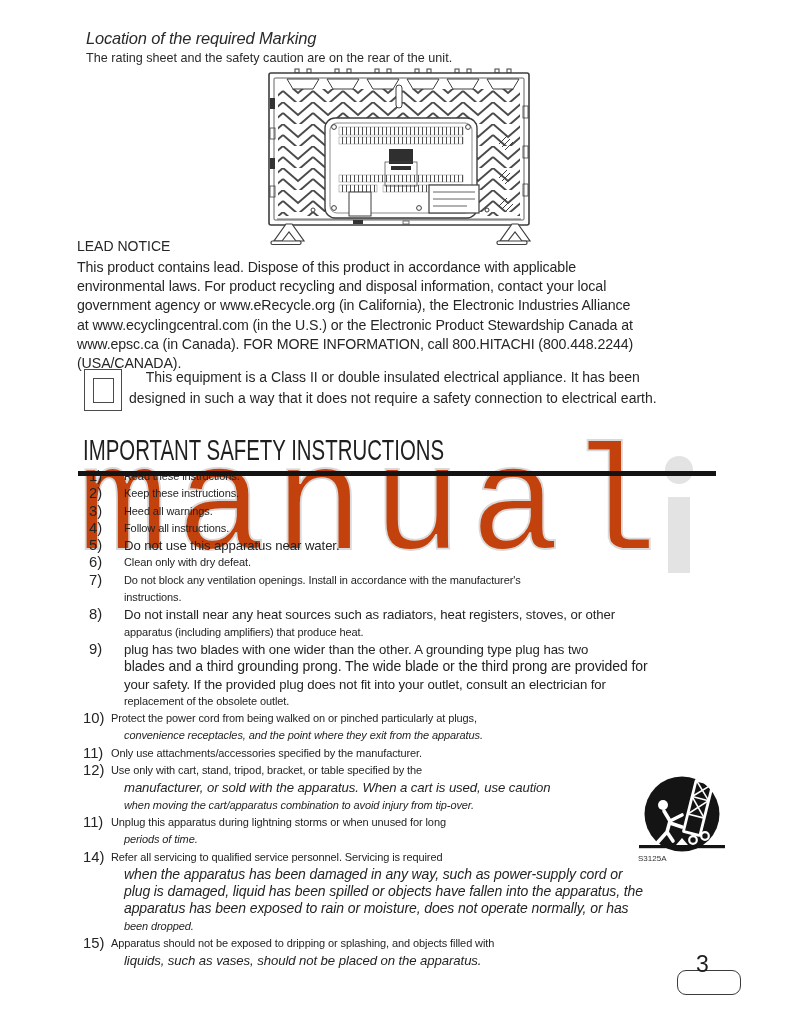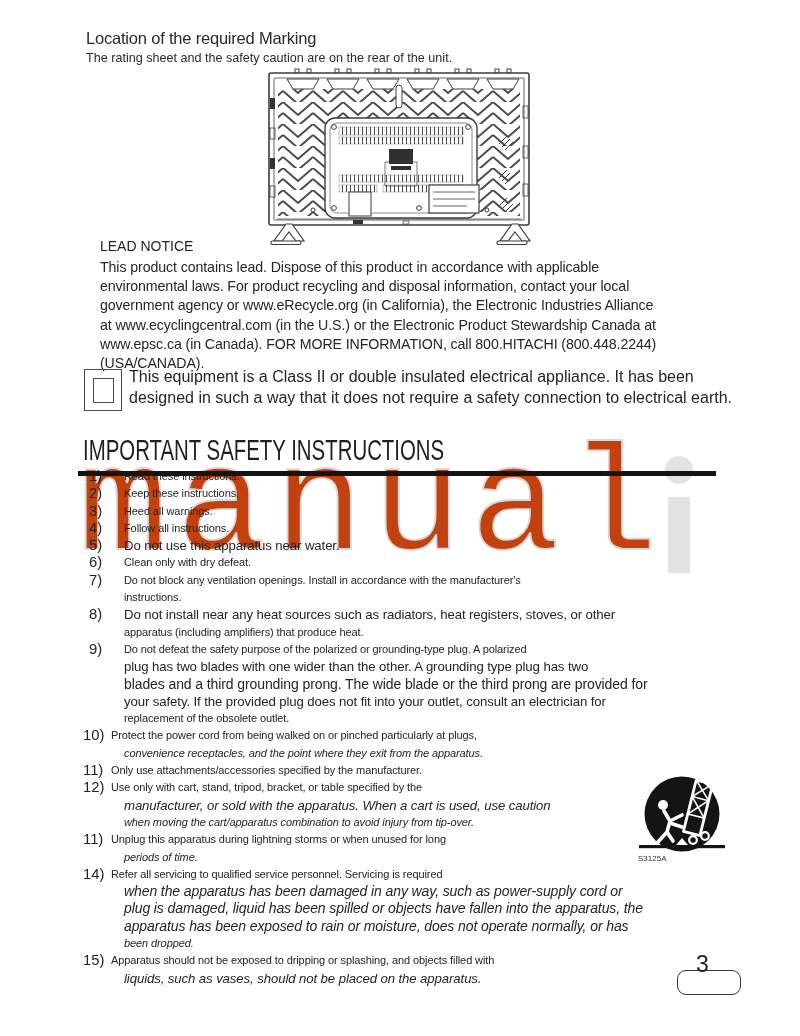--- a/index.html
+++ b/index.html
@@ -9,37 +9,37 @@
   
   .wm-text{position:absolute;left:78px;top:434px;z-index:0;
            font-family:Liberation Mono, monospace;font-size:150px;line-height:1;
            letter-spacing:8px;color:#c2410c;-webkit-text-stroke:1.8px #d9d9d9;
            user-select:none;}
   .wm-ibar{position:absolute;left:668px;top:497px;width:22px;height:76px;background:#e3e3e3;z-index:0;}
   .wm-idot{position:absolute;left:665px;top:456px;width:28px;height:28px;border-radius:50%;background:#e3e3e3;z-index:0;}
 
   
   .marking{position:absolute;left:86px;top:29px;z-index:1;}
-  .marking-title{font-size:16.5px;letter-spacing:-0.2px;color:#2a2a2a;}
+  .marking-title{font-size:16.5px;letter-spacing:-0.2px;color:#2a2a2a;font-style:italic;}
   .marking-sub{font-size:12.6px;margin-top:3px;color:#2a2a2a;}
 
   
   .tv{position:absolute;left:252px;top:58px;z-index:1;}
 
   
-  .lead{position:absolute;left:100px;top:238px;z-index:1;color:#262626;}
+  .lead{position:absolute;left:77px;top:238px;z-index:1;color:#262626;}
   .lead-title{font-size:14px;margin-bottom:4px;}
   .lead .tline{font-size:14.2px;line-height:19.2px;white-space:nowrap;letter-spacing:-0.1px;}
 
   
   .class2{position:absolute;left:84px;top:369px;display:flex;z-index:1;color:#262626;}
   .c2-outer{width:38px;height:42px;border:1.4px solid #4a4a4a;display:flex;align-items:center;justify-content:center;box-sizing:border-box;}
   .c2-inner{width:21px;height:25px;border:1.4px solid #4a4a4a;box-sizing:border-box;}
   .class2-text{margin-left:7px;margin-top:-2px;}
-  .class2-text .tline{font-size:16px;line-height:20.5px;white-space:nowrap;}
+  .class2-text .tline{font-size:14px;line-height:20.5px;white-space:nowrap;text-align:center;}
 
   
   .safety-title{position:absolute;left:83px;top:433px;font-size:30px;color:#1f1f1f;
                 white-space:nowrap;transform:scaleX(0.68);transform-origin:0 50%;z-index:1;}
   .rule{position:absolute;left:78px;top:471px;width:638px;height:5px;background:#141414;z-index:3;}
 
   .slist{position:absolute;left:80px;top:468px;width:660px;z-index:2;color:#242424;}
   .li{display:flex;align-items:flex-start;}
   .num{flex:0 0 44px;box-sizing:border-box;padding-left:9px;font-size:14.8px;line-height:17.3px;}
   .num.wide{flex-basis:31px;padding-left:3px;}
@@ -249,21 +249,20 @@
       <div class="li">
         <span class="num">8)</span>
         <div class="li-body">
           <div class="li-line sz-s">Do not install near any heat sources such as radiators, heat registers, stoves, or other</div>
           <div class="li-line sz-n">apparatus (including amplifiers) that produce heat.</div>
         </div>
       </div>
       <div class="li">
         <span class="num">9)</span>
         <div class="li-body">
-          <div class="li-line sz-n">Do not defeat the safety purpose of the polarized or grounding-type plug. A polarized</div>
           <div class="li-line sz-s">plug has two blades with one wider than the other. A grounding type plug has two</div>
           <div class="li-line sz-m">blades and a third grounding prong. The wide blade or the third prong are provided for</div>
           <div class="li-line sz-s">your safety. If the provided plug does not fit into your outlet, consult an electrician for</div>
           <div class="li-line sz-n">replacement of the obsolete outlet.</div>
         </div>
       </div>
       <div class="li">
         <span class="num wide">10)</span>
         <div class="li-body">
           <div class="li-line sz-n">Protect the power cord from being walked on or pinched particularly at plugs,</div>

